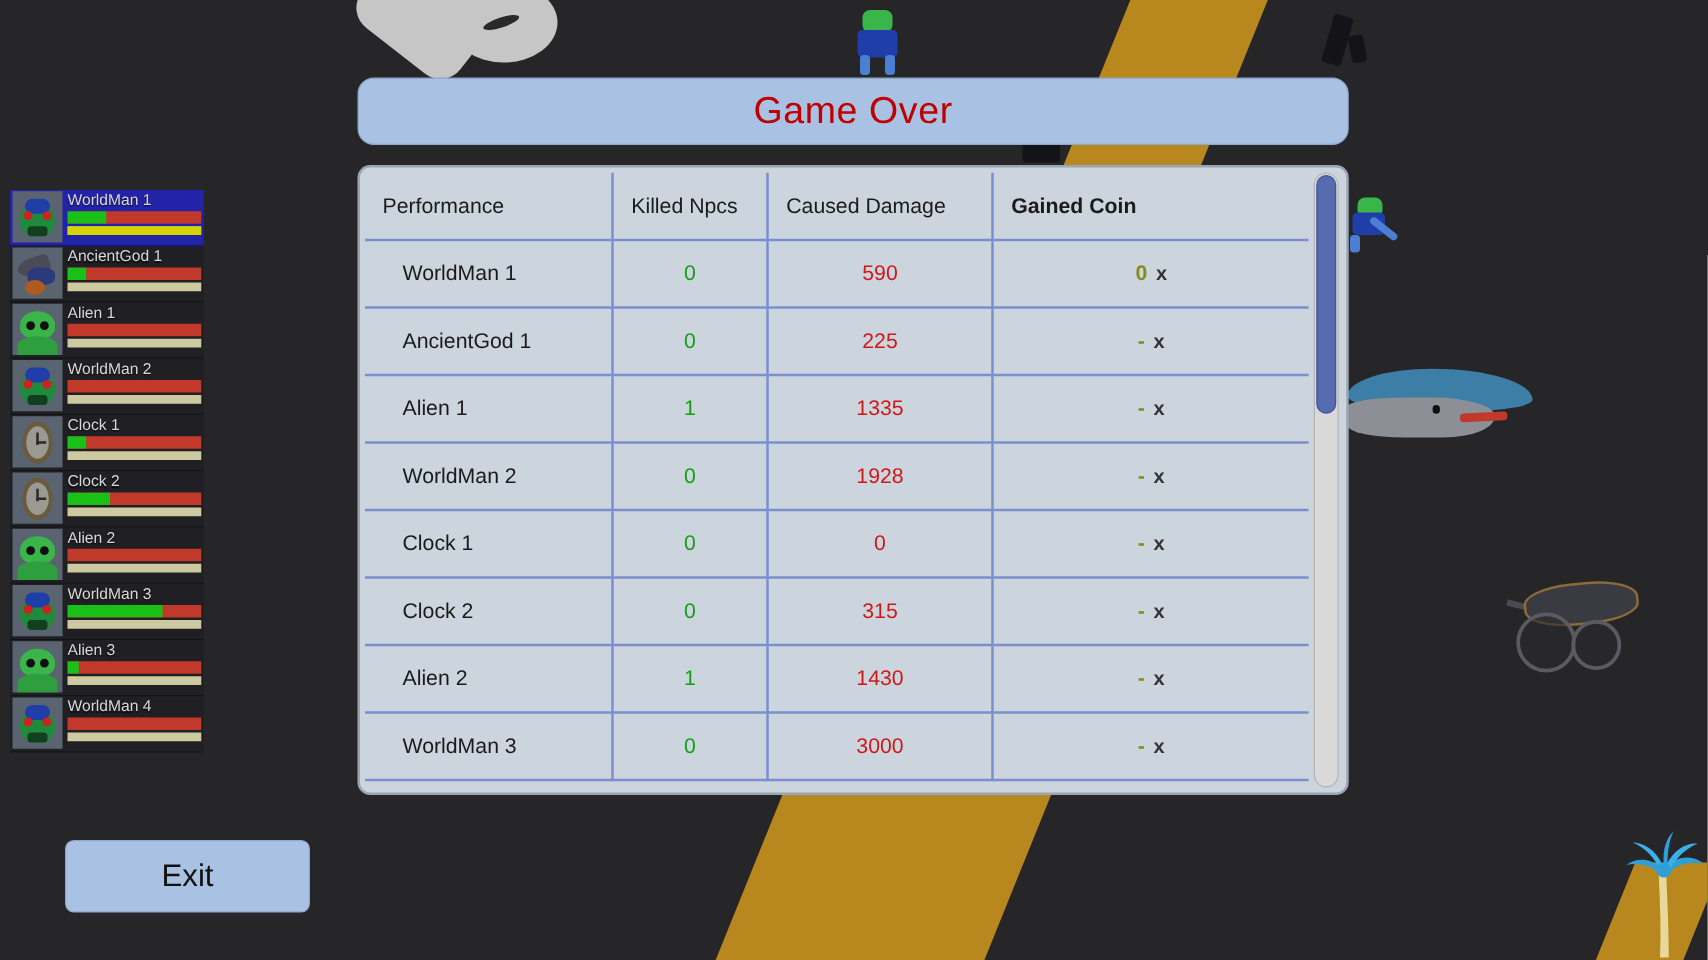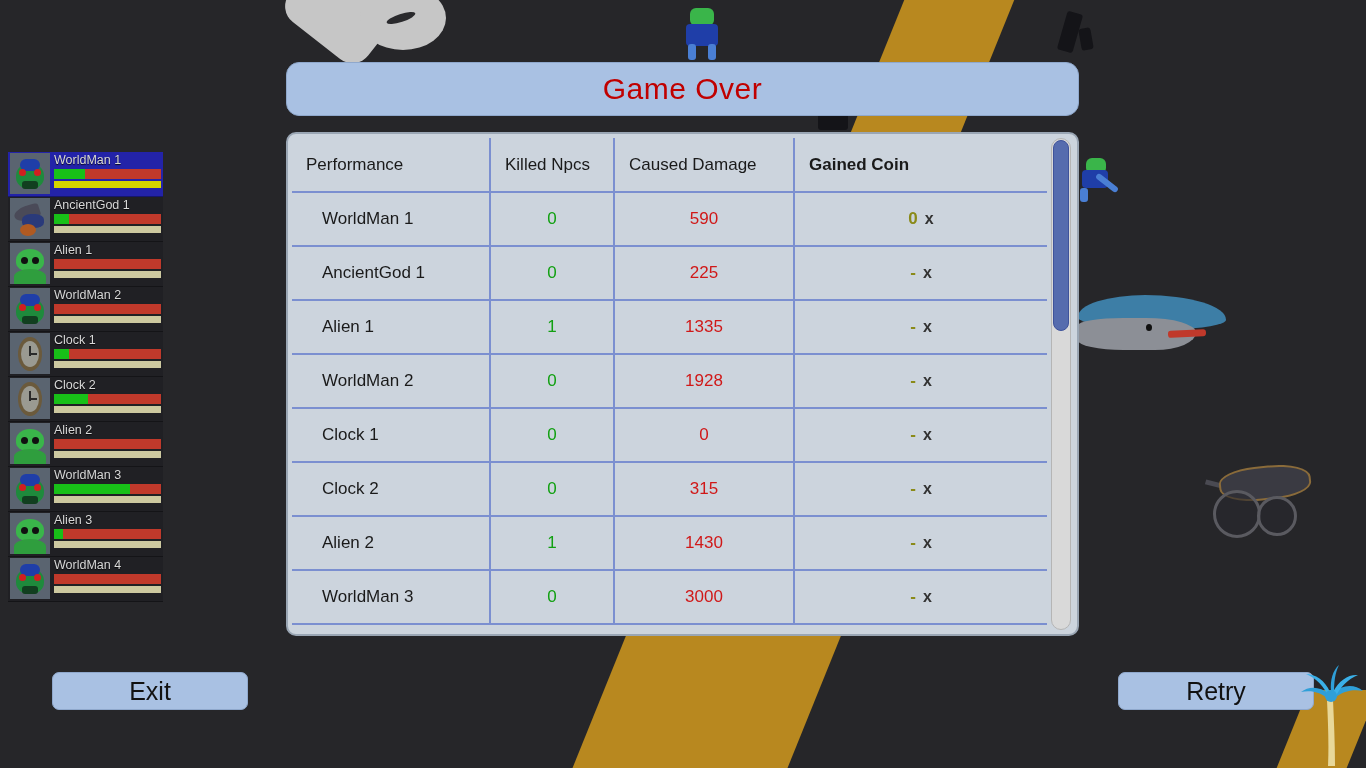--- a/index.html
+++ b/index.html
@@ -250,21 +250,21 @@
     width: 16px;
     height: 39%;
     background: #566cae;
     border: 1px solid #3f539b;
     border-radius: 9px;
   }
 
   
   .game-btn {
     position: absolute;
-    height: 38px;
+    height: 58px;
     background: #a9c1e3;
     border: 1px solid #8fa8cc;
     border-radius: 7px;
     color: #111;
     font-size: 25px;
     display: flex;
     align-items: center;
     justify-content: center;
     cursor: pointer;
   }
@@ -547,23 +547,20 @@
       </table>
     </div>
     <div id="scrollbar">
       <div id="scroll-thumb" style="height: 39%;"></div>
     </div>
   </div>
 
   <div class="game-btn" id="exit-button">
     <span>Exit</span>
   </div>
-  <div class="game-btn" id="retry-button">
-    <span>Retry</span>
-  </div>
 
   <svg id="palm" viewBox="0 0 68 108">
     <path d="M30 40 C31 62 32 84 31 106 L38 106 C38 84 37 62 36 40 Z" fill="#e8d89a"></path>
     <path d="M33 34 C22 26 12 26 4 32 C14 30 24 32 32 40 Z" fill="#2f9fd8"></path>
     <path d="M35 33 C46 24 58 24 66 31 C56 29 45 31 37 39 Z" fill="#2f9fd8"></path>
     <path d="M33 32 C28 20 18 14 9 14 C19 18 27 26 32 38 Z" fill="#3ab0e8"></path>
     <path d="M36 32 C42 20 52 14 61 15 C51 19 43 27 38 38 Z" fill="#3ab0e8"></path>
     <path d="M34 31 C33 20 36 10 42 5 C38 13 37 22 37 34 Z" fill="#2f9fd8"></path>
     <circle cx="34" cy="36" r="6" fill="#2f9fd8"></circle>
   </svg>

